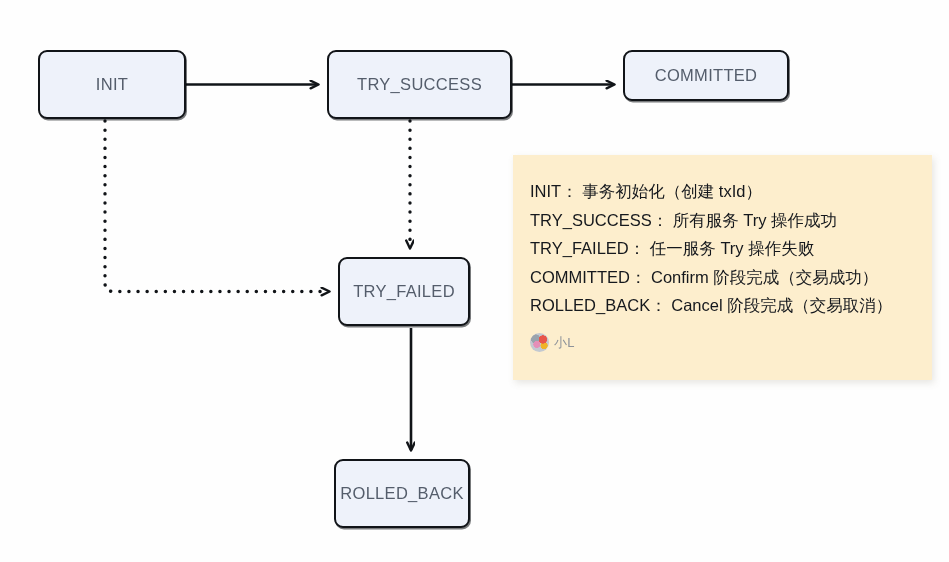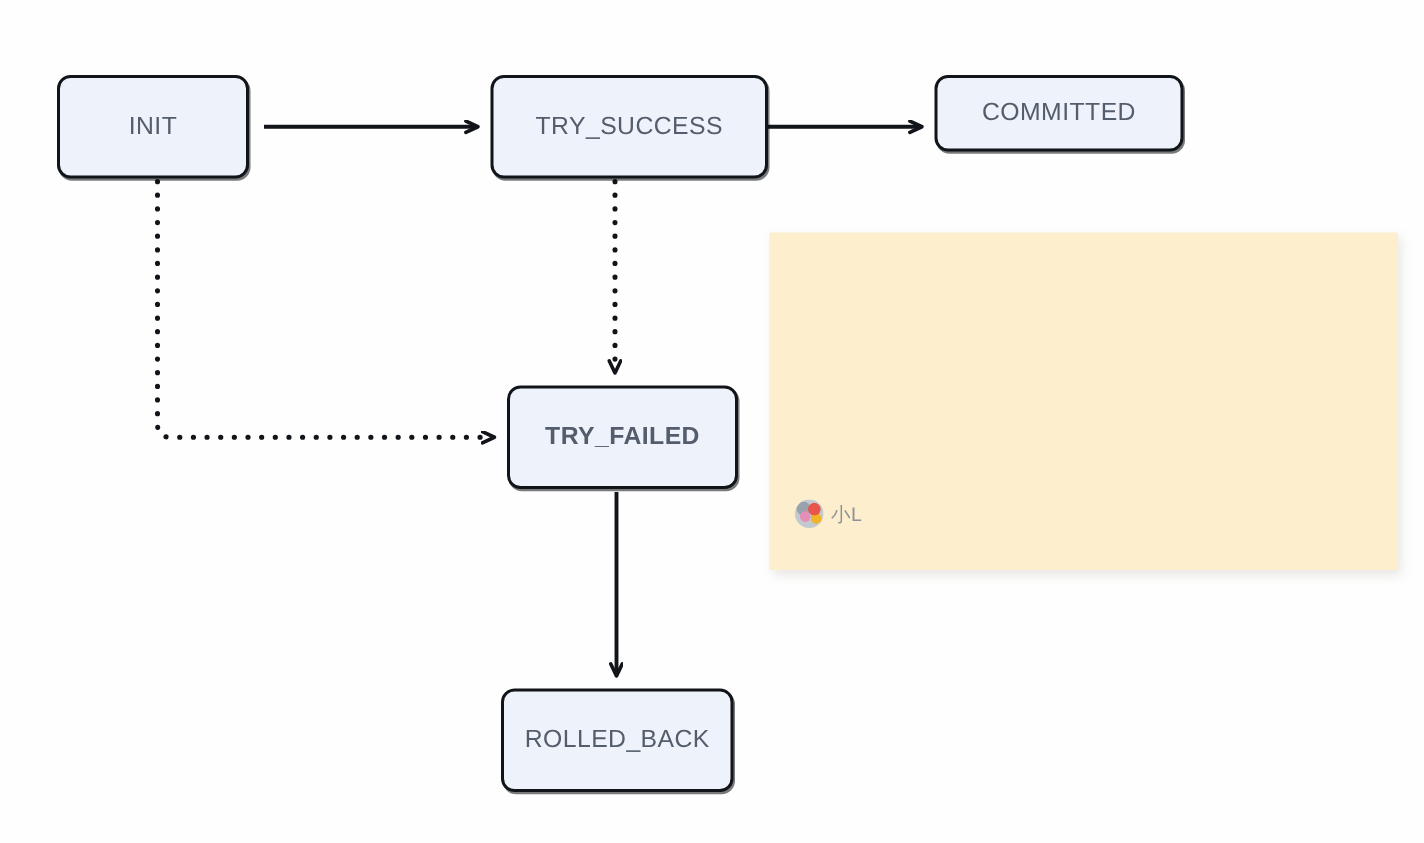--- a/index.html
+++ b/index.html
@@ -113,40 +113,47 @@
 
     <g>
       <path d="M105,121 L105,283 Q105,291.5 113.5,291.5 L329,291.5" fill="none" stroke="#111418" stroke-width="3.4" stroke-linecap="round" stroke-dasharray="0.1 9" marker-end="url(#arrowhead)"></path>
     </g>
 
     <g>
       <line x1="411" y1="328" x2="411" y2="450" stroke="#111418" stroke-width="2.6" marker-end="url(#arrowhead)"></line>
     </g>
   </svg>
 
-  <div class="node" style="left:38px; top:50px; width:128px; height:69px;">
+  <div class="node" style="left:38px; top:50px; width:148px; height:69px;">
     <span class="node-label">INIT</span>
   </div>
 
   <div class="node" style="left:327px; top:50px; width:185px; height:69px;">
     <span class="node-label">TRY_SUCCESS</span>
   </div>
 
   <div class="node" style="left:623px; top:50px; width:166px; height:51px;">
     <span class="node-label">COMMITTED</span>
   </div>
 
-  <div class="node" style="left:338px; top:257px; width:154px; height:69px;font-weight:bold;">
+  <div class="node" style="left:338px; top:257px; width:132px; height:69px;">
     <span class="node-label">TRY_FAILED</span>
   </div>
 
-  <div class="node" style="left:334px; top:459px; width:155px; height:69px;">
+  <div class="node" style="left:334px; top:459px; width:136px; height:69px;">
     <span class="node-label">ROLLED_BACK</span>
   </div>
 
   <div id="legend-panel">
+    <div class="legend-lines">
+      <div class="legend-line">INIT： 事务初始化（创建 txId）</div>
+      <div class="legend-line">TRY_SUCCESS： 所有服务 Try 操作成功</div>
+      <div class="legend-line">TRY_FAILED： 任一服务 Try 操作失败</div>
+      <div class="legend-line">COMMITTED： Confirm 阶段完成（交易成功）</div>
+      <div class="legend-line">ROLLED_BACK： Cancel 阶段完成（交易取消）</div>
+    </div>
     <div id="watermark">
       <div id="wm-avatar"></div>
       <div id="wm-text">小L</div>
     </div>
   </div>
 
 </div>
 
 </body></html>

